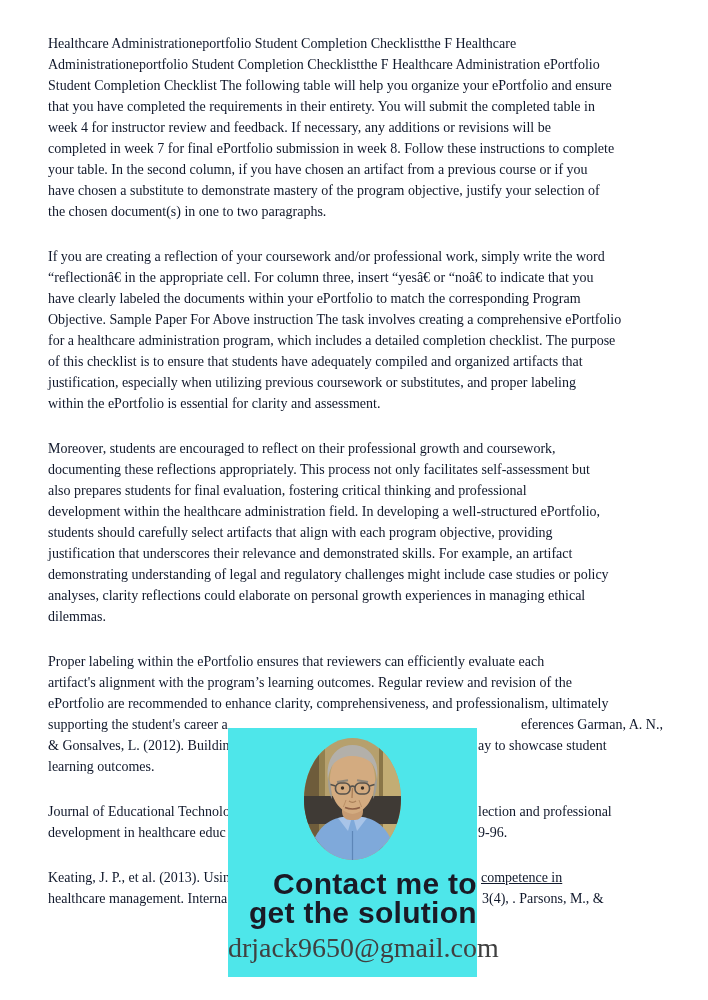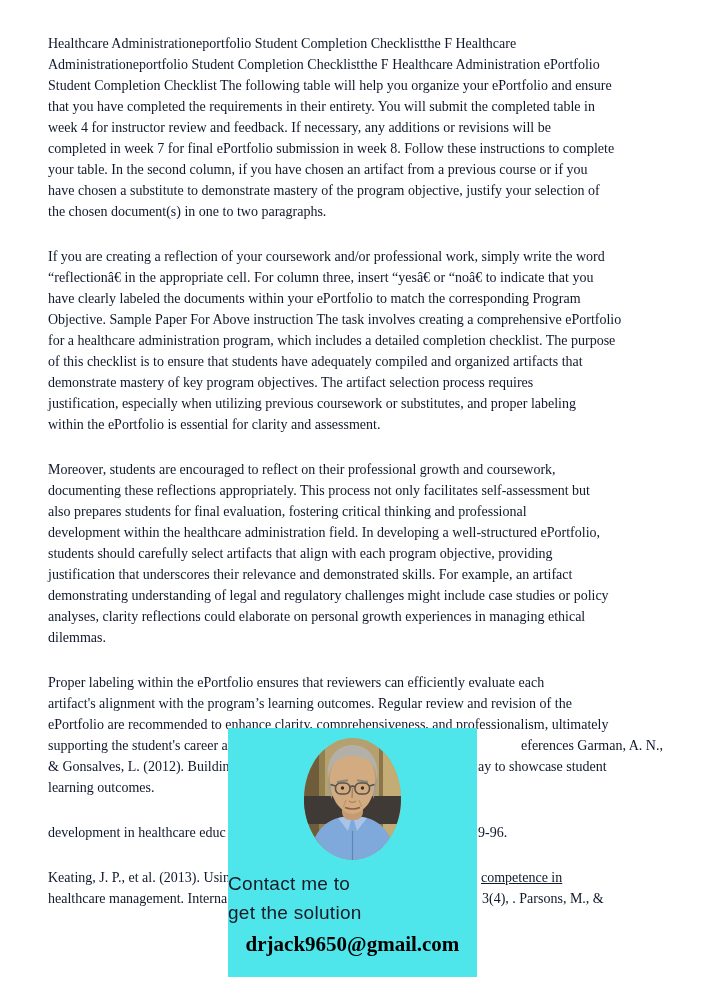--- a/index.html
+++ b/index.html
@@ -4,25 +4,25 @@
 <style>
   html,body{margin:0;padding:0;background:#ffffff;}
   .page{position:relative;width:708px;height:1000px;background:#ffffff;overflow:hidden;}
   .content{position:absolute;left:48px;top:33px;width:630px;color:#000;
            font-family:"Liberation Serif","DejaVu Serif",serif;font-size:14px;}
   .para{margin:0 0 24px 0;}
   .line{position:relative;height:21px;line-height:21px;white-space:nowrap;}
   .seg-right{position:absolute;top:0;white-space:nowrap;}
   .overlay{position:absolute;left:228px;top:728px;width:249px;height:249px;}
   .photo{position:absolute;left:76px;top:10px;width:97px;height:122px;}
-  .contact-block{position:absolute;left:0;top:141px;width:100%;text-align:left;
+  .contact-block{position:absolute;left:0;top:141px;width:100%;text-align:right;
                  font-family:"Liberation Sans","DejaVu Sans",sans-serif;
-                 font-weight:400;font-size:19px;line-height:29px;letter-spacing:.3px;}
+                 font-weight:700;font-size:30px;line-height:29px;letter-spacing:.3px;}
   .email{position:absolute;left:0;top:204px;width:100%;text-align:center;
-         font-family:"Liberation Serif","DejaVu Serif",serif;font-weight:700;font-size:21px;color:#000000;}
+         font-family:"Liberation Serif","DejaVu Serif",serif;font-weight:400;font-size:28px;color:#404040;}
 </style>
 </head>
 <body>
 
 <div class="page">
 
   <div class="content" id="doc-content" style="color: #0f172a;">
       <div class="para">
         <div class="line">Healthcare Administrationeportfolio Student Completion Checklistthe F Healthcare</div>
         <div class="line">Administrationeportfolio Student Completion Checklistthe F Healthcare Administration ePortfolio</div>
@@ -34,21 +34,20 @@
         <div class="line">have chosen a substitute to demonstrate mastery of the program objective, justify your selection of</div>
         <div class="line">the chosen document(s) in one to two paragraphs.</div>
       </div>
       <div class="para">
         <div class="line">If you are creating a reflection of your coursework and/or professional work, simply write the word</div>
         <div class="line">“reflectionâ€ in the appropriate cell. For column three, insert “yesâ€ or “noâ€ to indicate that you</div>
         <div class="line">have clearly labeled the documents within your ePortfolio to match the corresponding Program</div>
         <div class="line">Objective. Sample Paper For Above instruction The task involves creating a comprehensive ePortfolio</div>
         <div class="line">for a healthcare administration program, which includes a detailed completion checklist. The purpose</div>
         <div class="line">of this checklist is to ensure that students have adequately compiled and organized artifacts that</div>
-        <div class="line">demonstrate mastery of key program objectives. The artifact selection process requires</div>
         <div class="line">justification, especially when utilizing previous coursework or substitutes, and proper labeling</div>
         <div class="line">within the ePortfolio is essential for clarity and assessment.</div>
       </div>
       <div class="para">
         <div class="line">Moreover, students are encouraged to reflect on their professional growth and coursework,</div>
         <div class="line">documenting these reflections appropriately. This process not only facilitates self-assessment but</div>
         <div class="line">also prepares students for final evaluation, fostering critical thinking and professional</div>
         <div class="line">development within the healthcare administration field. In developing a well-structured ePortfolio,</div>
         <div class="line">students should carefully select artifacts that align with each program objective, providing</div>
         <div class="line">justification that underscores their relevance and demonstrated skills. For example, an artifact</div>
@@ -58,20 +57,21 @@
       </div>
       <div class="para">
         <div class="line">Proper labeling within the ePortfolio ensures that reviewers can efficiently evaluate each</div>
         <div class="line">artifact's alignment with the program’s learning outcomes. Regular review and revision of the</div>
         <div class="line">ePortfolio are recommended to enhance clarity, comprehensiveness, and professionalism, ultimately</div>
         <div class="line"><span class="seg-left">supporting the student's career a</span><span class="seg-right" style="left: 430px; padding-left: 43px;">eferences Garman, A. N.,</span></div>
         <div class="line"><span class="seg-left">&amp; Gonsalves, L. (2012). Buildin</span><span class="seg-right" style="left: 430px;">ay to showcase student</span></div>
         <div class="line">learning outcomes.</div>
       </div>
       <div class="para">
+        <div class="line"><span class="seg-left">Journal of Educational Technolo</span><span class="seg-right" style="left: 430px;">lection and professional</span></div>
         <div class="line"><span class="seg-left">development in healthcare educ</span><span class="seg-right" style="left: 430px;">9-96.</span></div>
       </div>
       <div class="para">
         <div class="line"><span class="seg-left">Keating, J. P., et al. (2013). Usin</span><span class="seg-right" style="left: 433px; text-decoration: underline;">competence in</span></div>
         <div class="line"><span class="seg-left">healthcare management. Interna</span><span class="seg-right" style="left: 434px;">3(4), . Parsons, M., &amp;</span></div>
       </div>
     </div>
 
   <div class="overlay" style="background: rgb(78, 230, 234);">
     <div class="photo">

